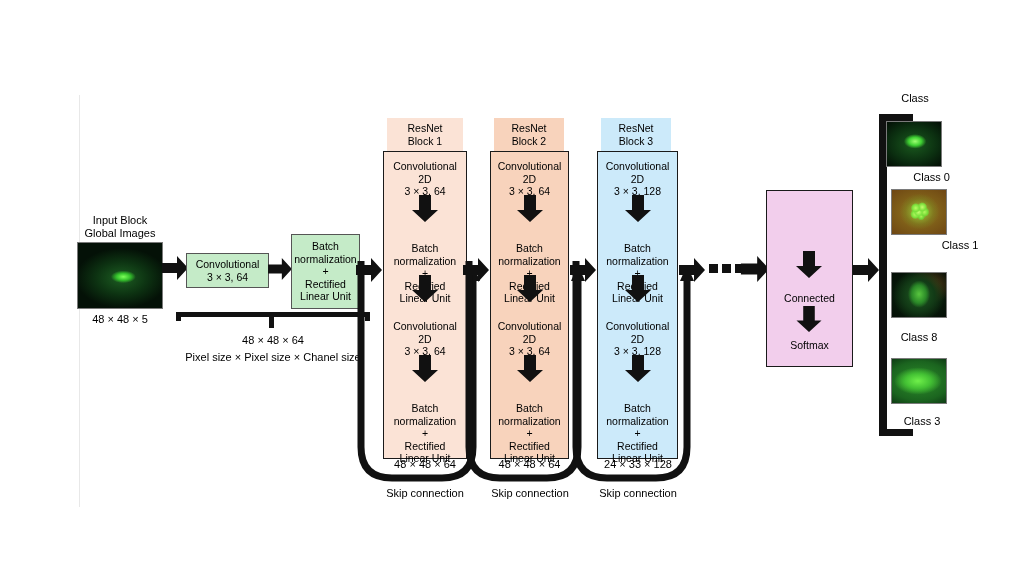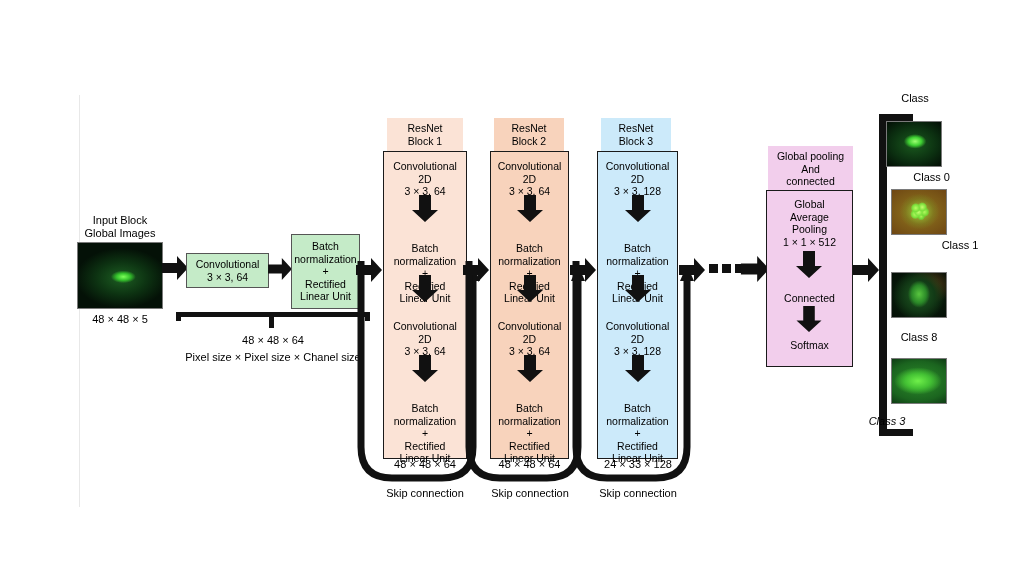--- a/index.html
+++ b/index.html
@@ -273,30 +273,21 @@
       <rect class="k" x="13" y="1" width="9" height="9"></rect>
       <rect class="k" x="26" y="1" width="9" height="9"></rect>
     </svg>
   </div>
   <div class="arrR" style="left:740px;top:256px;">
     <svg width="30" height="26" viewBox="0 0 26 24">
         <path class="k" d="M0 7 H15 V0 L26 12 L15 24 V17 H0 Z"></path>
       </svg>
   </div>
 
-  <div class="hdr" id="hdrP" style="left: 768px; top: 146px; width: 85px; height: 44px; background: rgb(242, 206, 236);">
-    <div class="blktxt" style="top:4px;">Global pooling
-And
-connected</div>
-  </div>
   <div class="blkbody" id="bodyP" style="left: 766px; top: 190px; width: 87px; height: 177px; background: rgb(242, 206, 236);">
-    <div class="blktxt" style="top:7px;">Global
-Average
-Pooling
-1 × 1 × 512</div>
     <div class="blktxt" style="top:101px;">Connected</div>
     <div class="blktxt" style="top:148px;">Softmax</div>
   </div>
   <div class="arrD" style="left:796px;top:251px;">
     <svg width="26" height="27" viewBox="0 0 26 27">
         <path class="k" d="M7 0 H19 V15 H26 L13 27 L0 15 H7 Z"></path>
       </svg>
   </div>
   <div class="arrD" style="left:796px;top:306px;">
     <svg width="26" height="26" viewBox="0 0 26 27">
@@ -321,15 +312,15 @@
   <div class="cellimg im-c0" style="left:886px;top:121px;width:56px;height:46px;"></div>
   <div class="abs lbl" style="left:878px;top:171px;width:72px;text-align:right;">Class 0</div>
 
   <div class="cellimg im-c1" style="left:891px;top:189px;width:56px;height:46px;"></div>
   <div class="abs lbl" style="left:924px;top:239px;width:72px;">Class 1</div>
 
   <div class="cellimg im-c2" style="left:891px;top:272px;width:56px;height:46px;"></div>
   <div class="abs lbl" style="left:883px;top:331px;width:72px;">Class 8</div>
 
   <div class="cellimg im-c3" style="left:891px;top:358px;width:56px;height:46px;"></div>
-  <div class="abs lbl" style="left:851px;top:415px;width:72px;font-style:italic;">Class 3</div>
+  <div class="abs lbl" style="left:886px;top:415px;width:72px;">Class 3</div>
 
 </div>
 
 </body></html>

